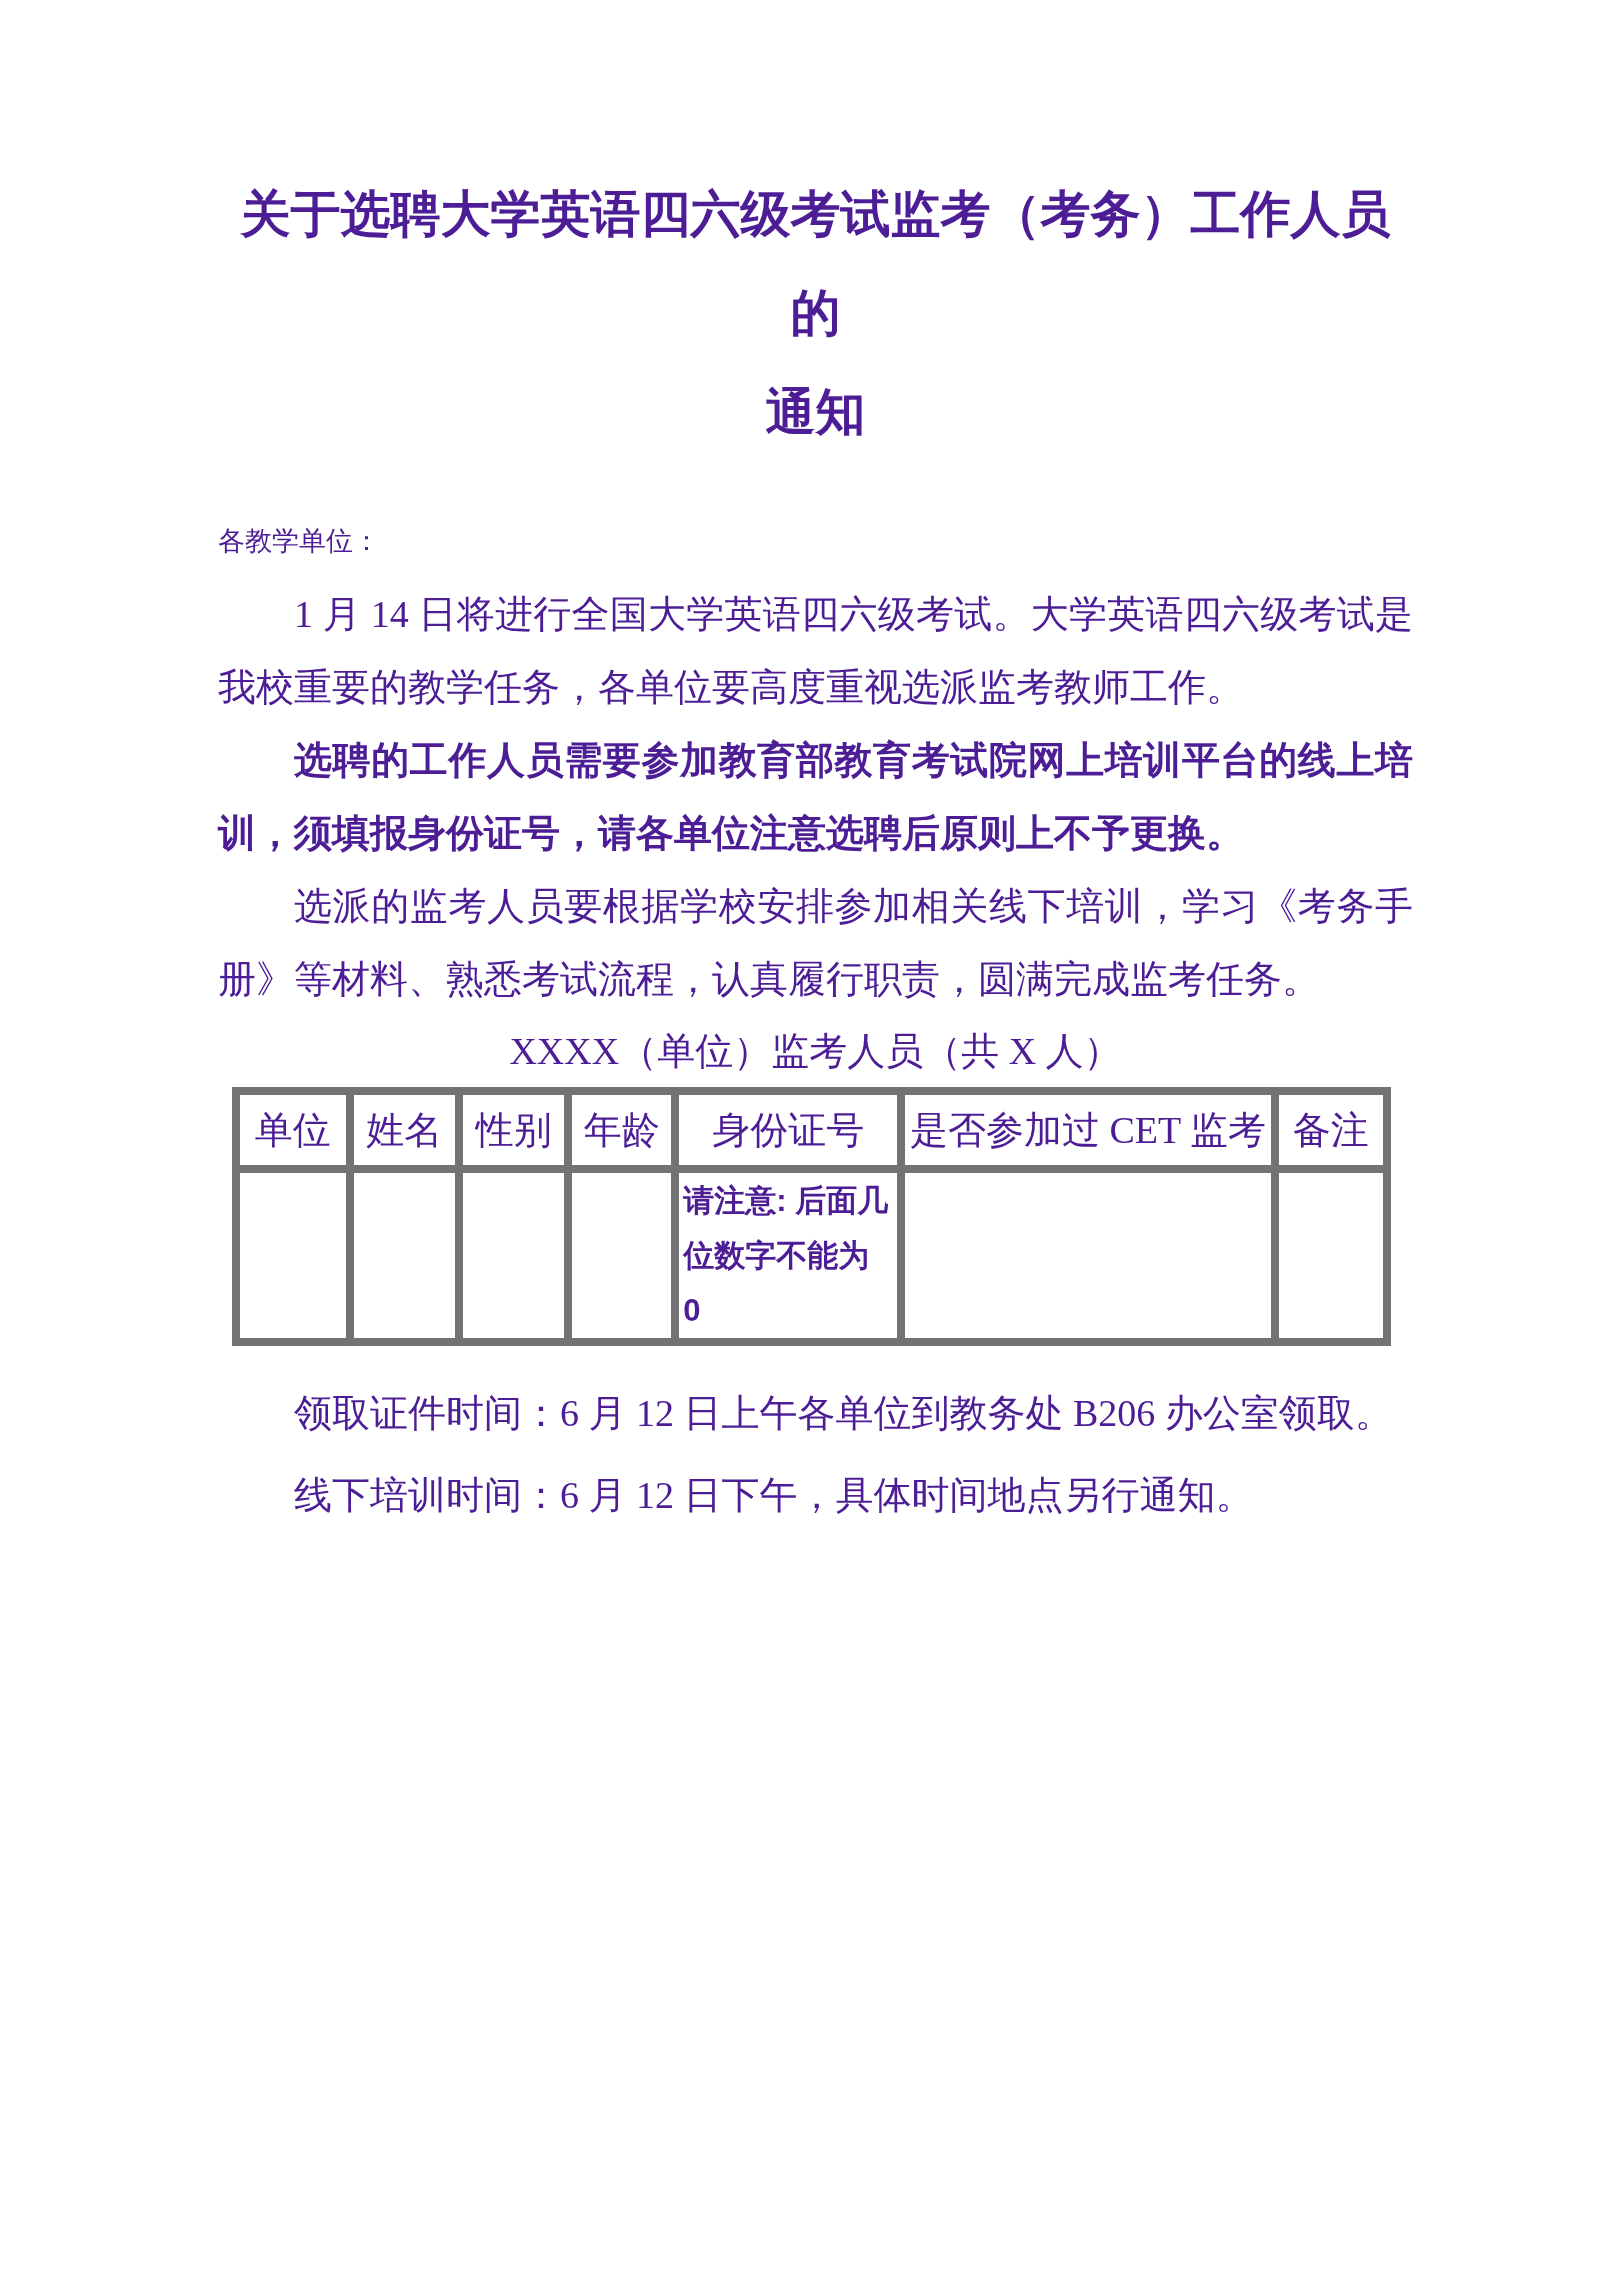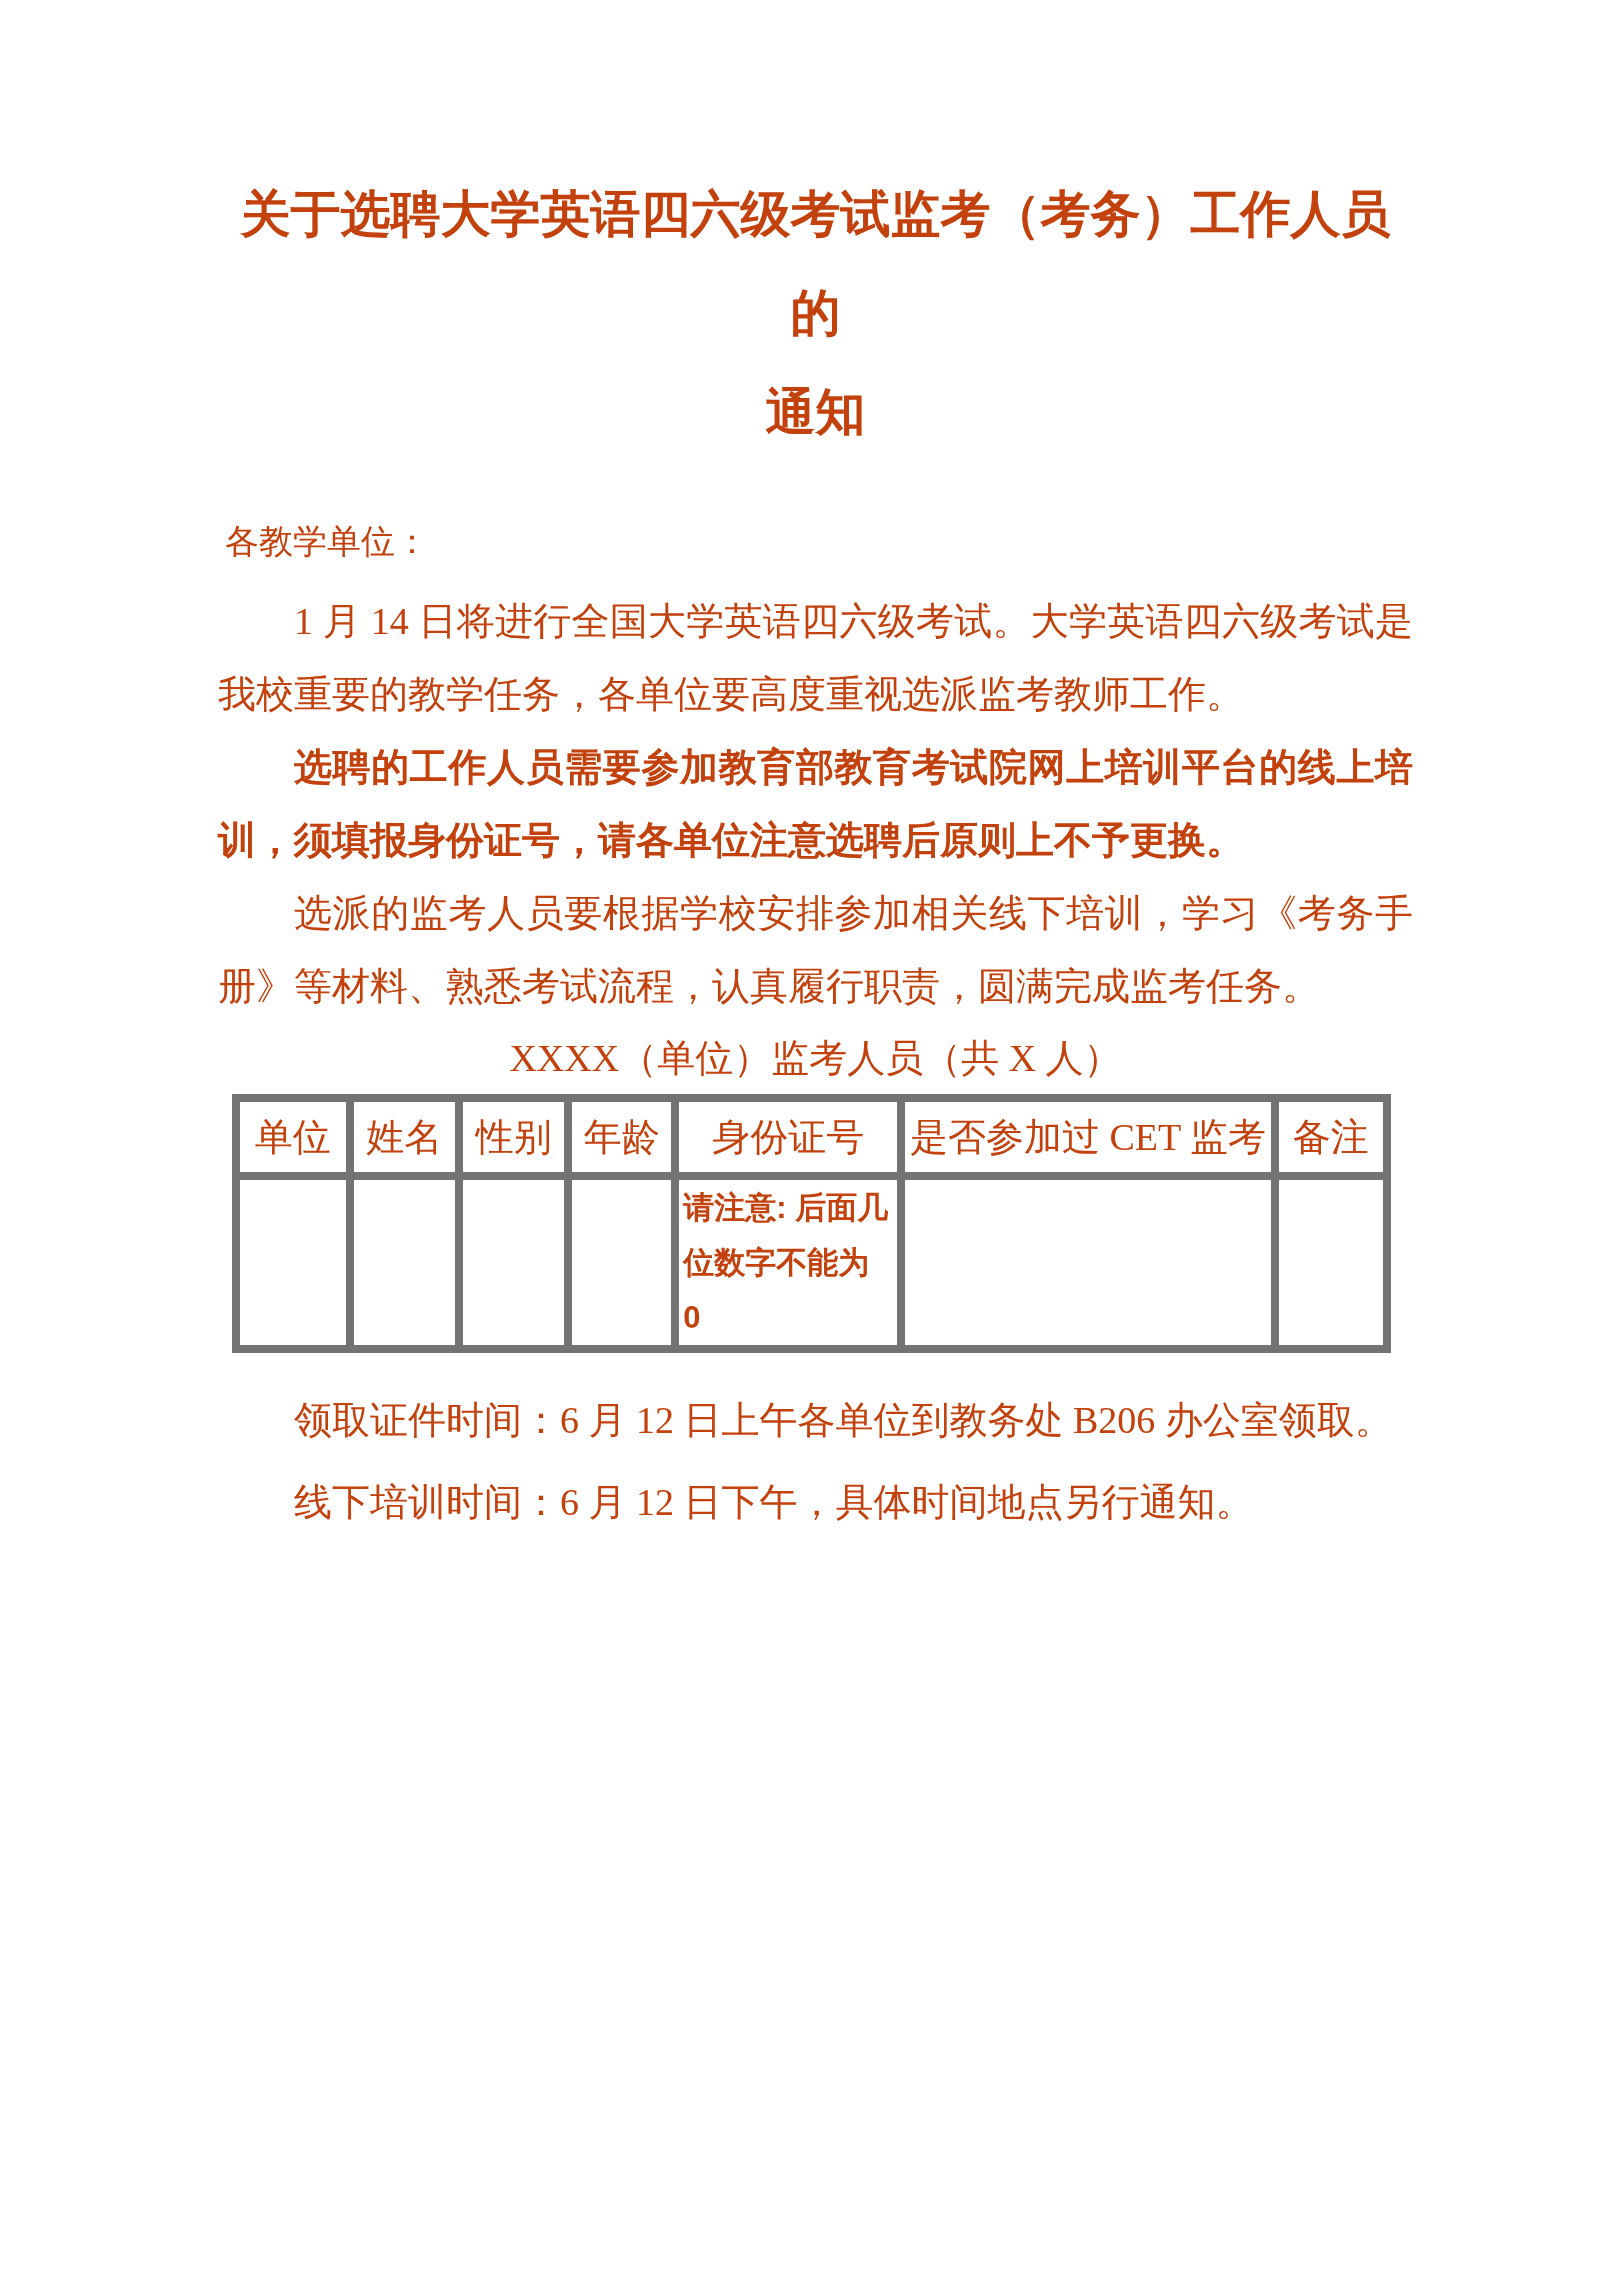--- a/index.html
+++ b/index.html
@@ -3,35 +3,35 @@
 <meta charset="utf-8">
 <style>
   html,body { margin:0; padding:0; background:#ffffff; }
   .page {
     position: relative;
     width: 1609px;
     height: 2293px;
     background: #ffffff;
     box-sizing: border-box;
     padding: 165px 196px 0 218px;
-    color: #c2410c;
+    color: #4c1d95;
     font-family: "Liberation Serif", "DejaVu Serif", serif;
     overflow: hidden;
   }
   .title {
     font-size: 50px;
     font-weight: bold;
     text-align: center;
     line-height: 99px;
     margin: 0 0 43px 0;
   }
   .salutation {
-    font-size: 34px;
+    font-size: 27px;
     line-height: 73px;
-    margin: 7px;
+    margin: 0;
   }
   .para {
     font-size: 38px;
     line-height: 73px;
     margin: 0;
     text-align: justify;
   }
   .para.indent { text-indent: 2em; }
   .para.sans {
     font-family: "Liberation Sans", "DejaVu Sans", sans-serif;

